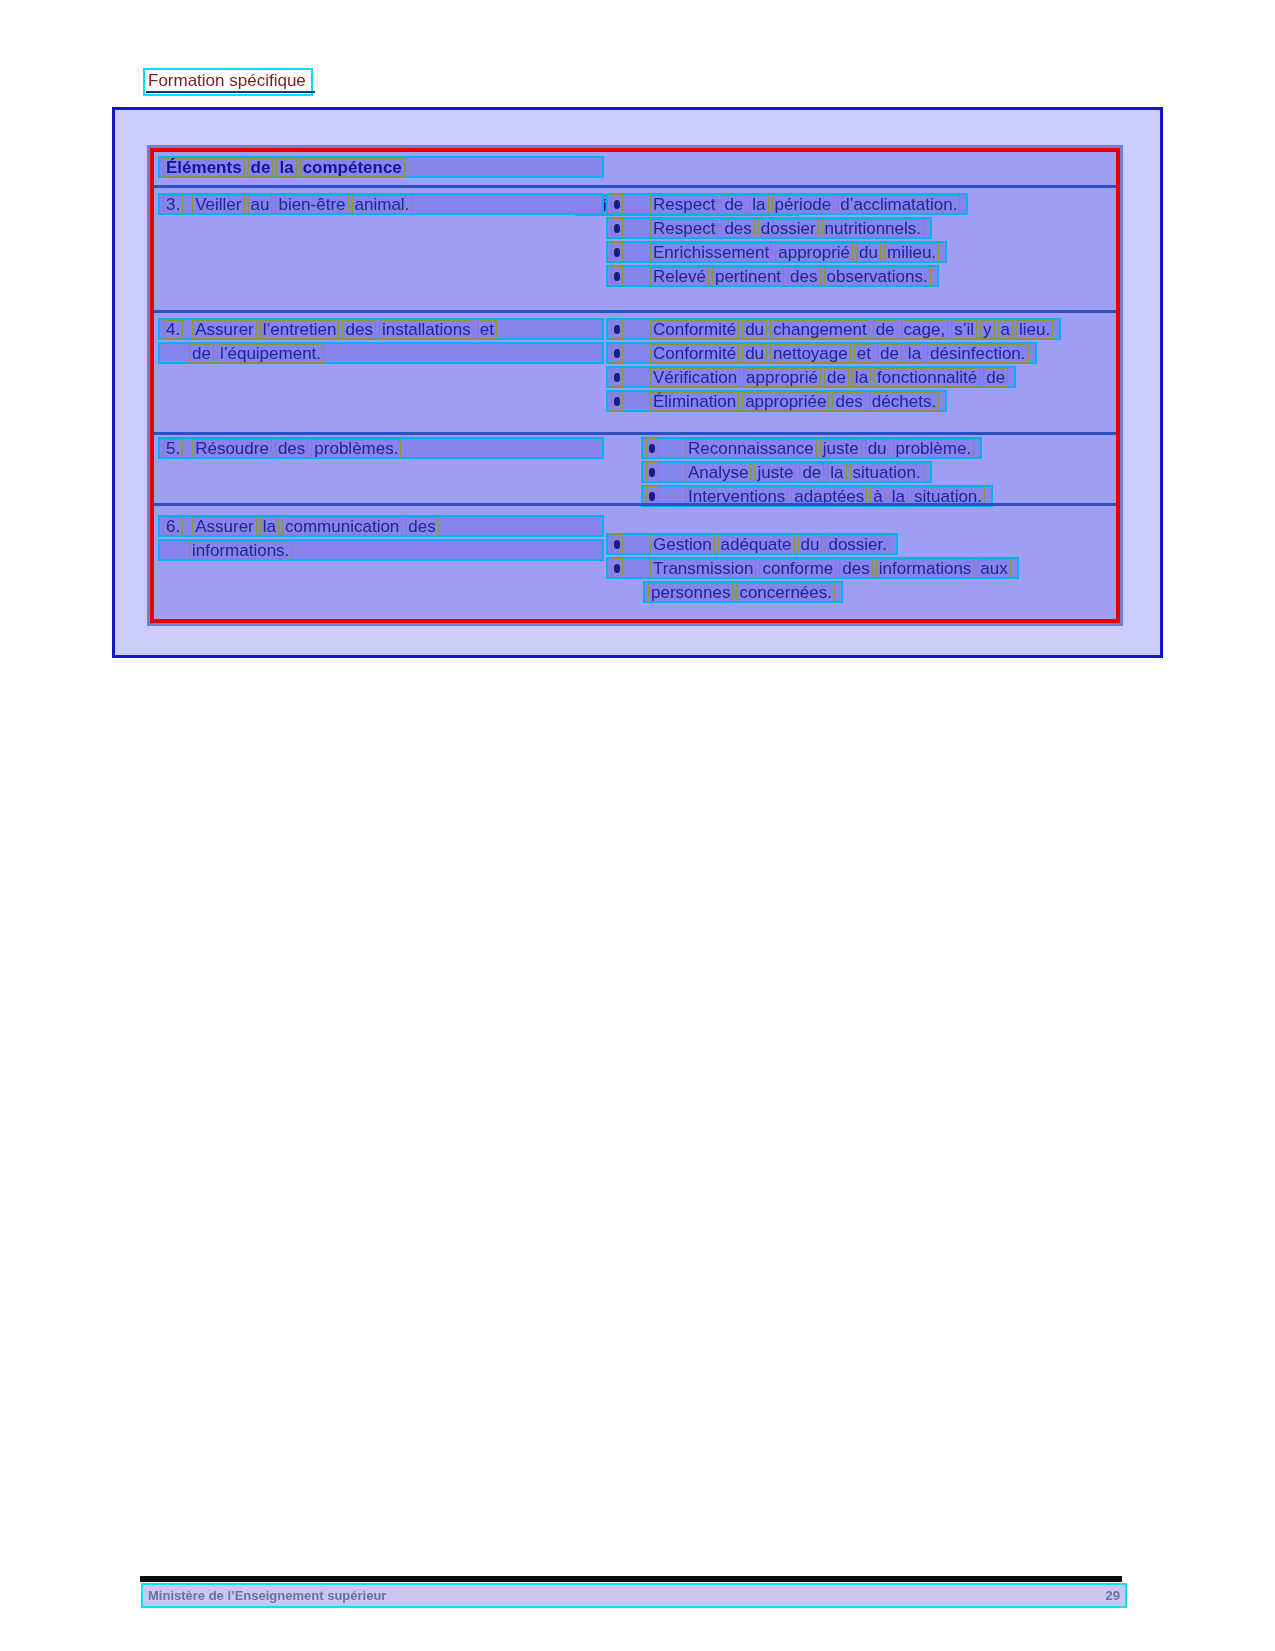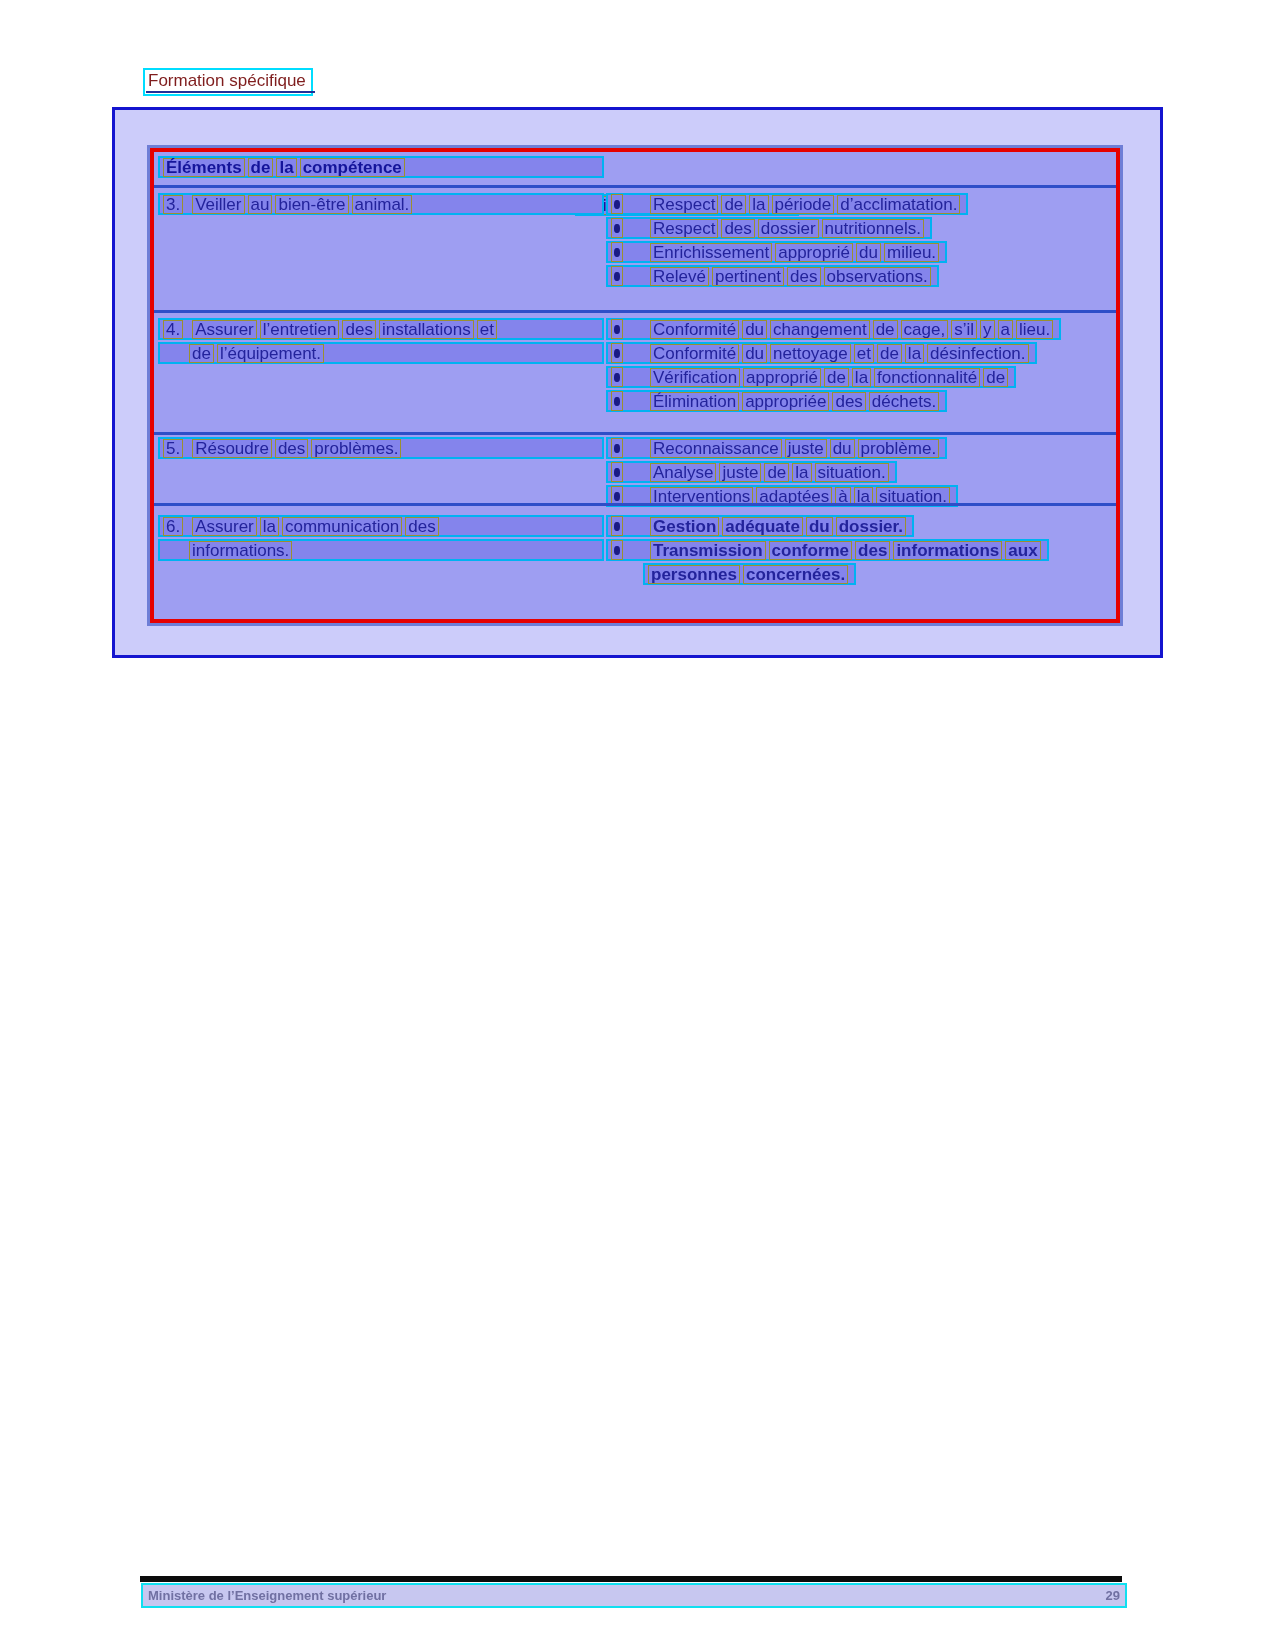--- a/index.html
+++ b/index.html
@@ -224,21 +224,21 @@
       <div class="cell cell-left" style="padding-top: 2px;">
         <div class="line">
           <div class="band band-full">
             <span class="w numbox">5.</span>
             <span class="w">Résoudre</span>
             <span class="w">des</span>
             <span class="w">problèmes.</span>
           </div>
         </div>
       </div>
-      <div class="cell cell-right" style="padding-top: 2px;">
+      <div class="cell cell-right" style="padding-top: 2px; margin-left: 35px;">
         <div class="line"><div class="band">
             <span class="w bulletbox">
               <span class="bullet"></span>
             </span>
             <span class="bullet-gap"></span>
             <span class="w">Reconnaissance</span>
             <span class="w">juste</span>
             <span class="w">du</span>
             <span class="w">problème.</span>
           </div></div>
@@ -277,21 +277,21 @@
             <span class="w">des</span>
           </div>
         </div>
         <div class="line">
           <div class="band band-full">
             <span class="indent"></span>
             <span class="w">informations.</span>
           </div>
         </div>
       </div>
-      <div class="cell cell-right" style="padding-top: 9px; font-weight: bold;">
+      <div class="cell cell-right" style="padding-top: 27px;">
         <div class="line"><div class="band">
             <span class="w bulletbox">
               <span class="bullet"></span>
             </span>
             <span class="bullet-gap"></span>
             <span class="w">Gestion</span>
             <span class="w">adéquate</span>
             <span class="w">du</span>
             <span class="w">dossier.</span>
           </div></div>

